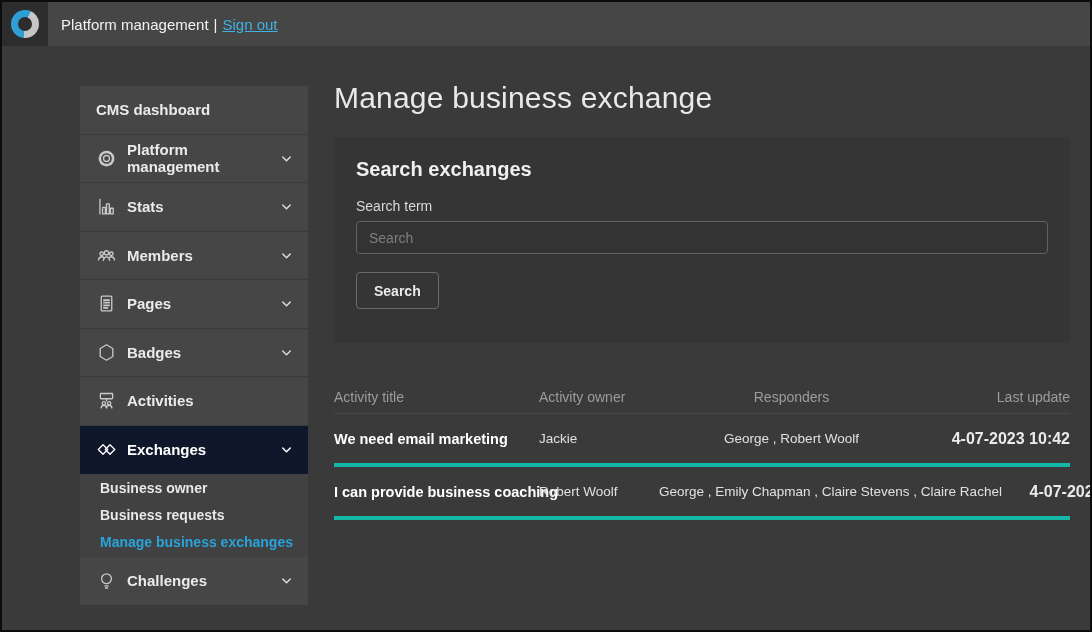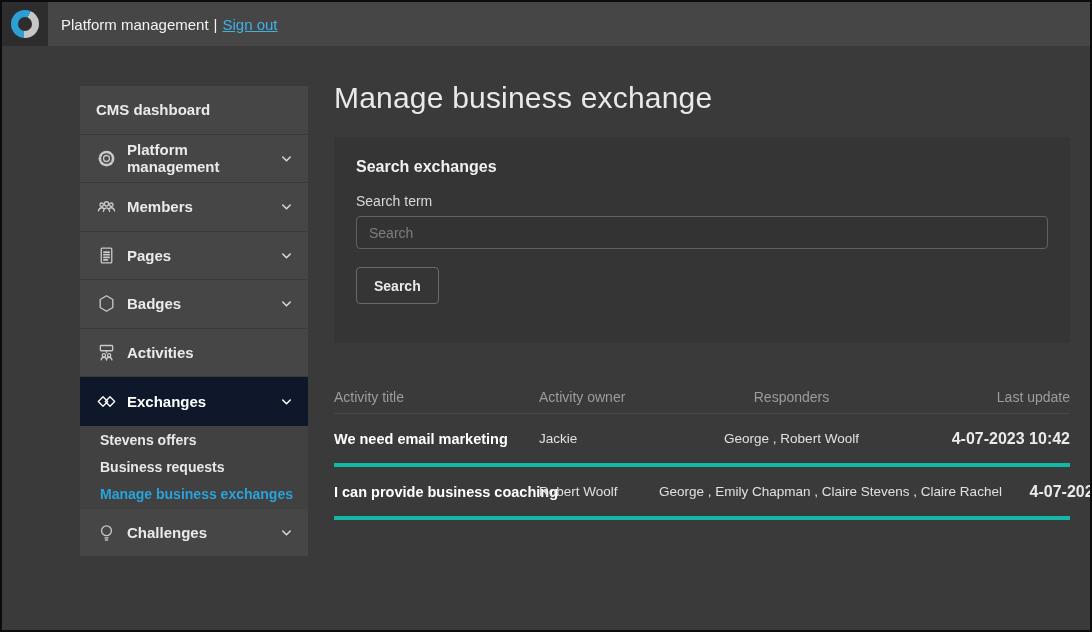--- a/index.html
+++ b/index.html
@@ -60,21 +60,21 @@
   .submenu a.active { color:#29a3db; }
 
   
   .main { position:absolute; left:332px; top:75px; width:736px; }
   .page-title { font-size:30px; line-height:42px; font-weight:400; color:#e9e9e9; letter-spacing:.2px; }
 
   .search-panel {
     margin-top:18px; height:206px; width:736px;
     background:#353535; border-radius:3px; padding:21px 22px;
   }
-  .search-panel h2 { font-size:16px; font-weight:bold; color:#f0f0f0; }
+  .search-panel h2 { font-size:20px; font-weight:bold; color:#f0f0f0; }
   .field-label { display:block; margin-top:17px; font-size:14px; color:#d8d8d8; }
   .search-input {
     margin-top:7px; width:692px; height:33px;
     background:#333333; border:1px solid #616161; border-radius:4px;
     padding:0 12px; color:#e8e8e8; font-size:14px;
     font-family:"Liberation Sans", sans-serif; outline:none;
   }
   .search-input::placeholder { color:#7e7e7e; }
   .search-btn {
     margin-top:18px; height:37px; padding:0 17px;
@@ -130,20 +130,36 @@
           </svg>
       </span>
       <span>Platform management</span>
       <span class="chev">
         <svg viewBox="0 0 24 24">
             <path d="M6 9.5l6 6 6-6"></path>
           </svg>
       </span>
     </div>
 
+    <div class="side-item">
+      <span class="icon">
+        <svg viewBox="0 0 24 24">
+            <path d="M4.5 4v16.5"></path>
+            <rect x="7.5" y="13" width="3.2" height="7.5"></rect>
+            <rect x="12" y="9" width="3.2" height="11.5"></rect>
+            <rect x="16.5" y="14" width="3.2" height="6.5"></rect>
+          </svg>
+      </span>
+      <span>Stats</span>
+      <span class="chev">
+        <svg viewBox="0 0 24 24">
+            <path d="M6 9.5l6 6 6-6"></path>
+          </svg>
+      </span>
+    </div>
 
     <div class="side-item">
       <span class="icon">
         <svg viewBox="0 0 24 24">
             <circle cx="6.5" cy="10" r="2"></circle>
             <circle cx="12" cy="9" r="2.4"></circle>
             <circle cx="17.5" cy="10" r="2"></circle>
             <path d="M2.8 17c.5-2.3 1.9-3.6 3.7-3.6 1 0 1.9.4 2.6 1.2"></path>
             <path d="M8.4 17.5c.6-2.6 2-4 3.6-4s3 1.4 3.6 4"></path>
             <path d="M14.9 14.6c.7-.8 1.6-1.2 2.6-1.2 1.8 0 3.2 1.3 3.7 3.6"></path>
@@ -209,21 +225,21 @@
       </span>
       <span>Exchanges</span>
       <span class="chev">
         <svg viewBox="0 0 24 24">
             <path d="M6 9.5l6 6 6-6"></path>
           </svg>
       </span>
     </div>
 
     <div class="submenu">
-      <a>Stevens offers</a>
+      <a>Business owner</a>
       <a>Business requests</a>
       <a class="active">Manage business exchanges</a>
     </div>
 
     <div class="side-item">
       <span class="icon">
         <svg viewBox="0 0 24 24">
             <circle cx="12" cy="10" r="5.6"></circle>
             <path d="M10.2 18.2h3.6M10.8 20.6h2.4"></path>
           </svg>

